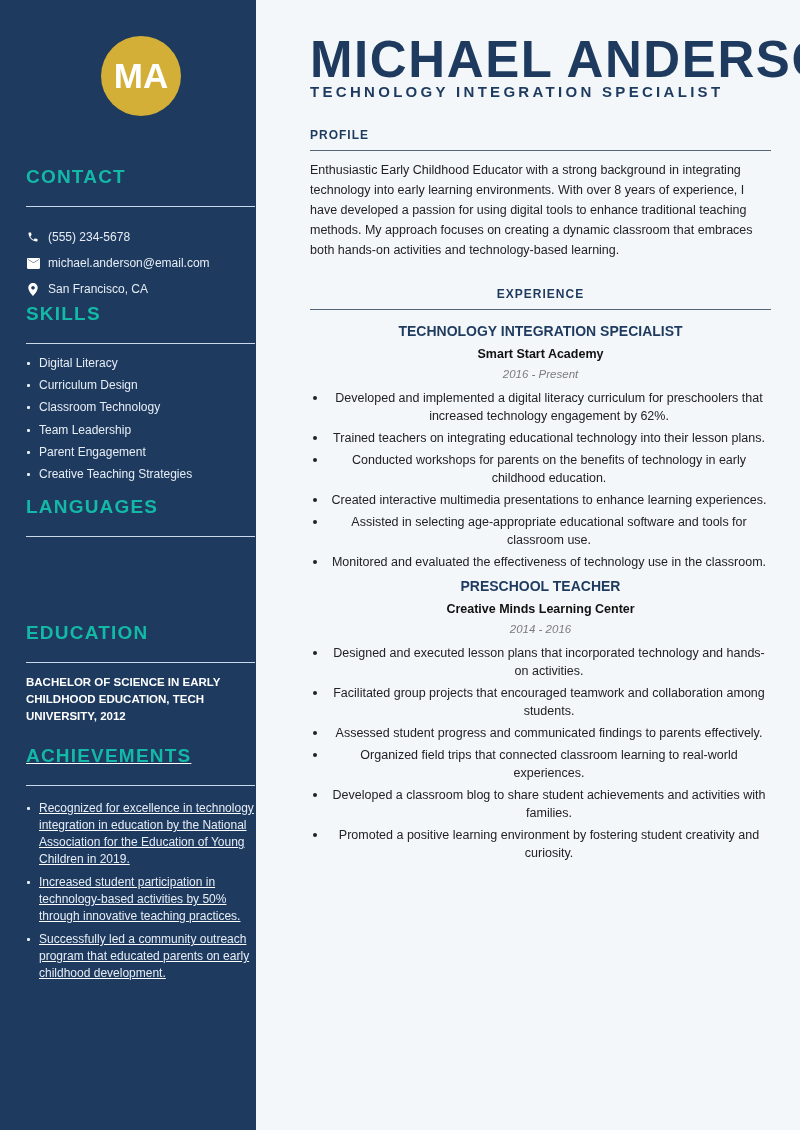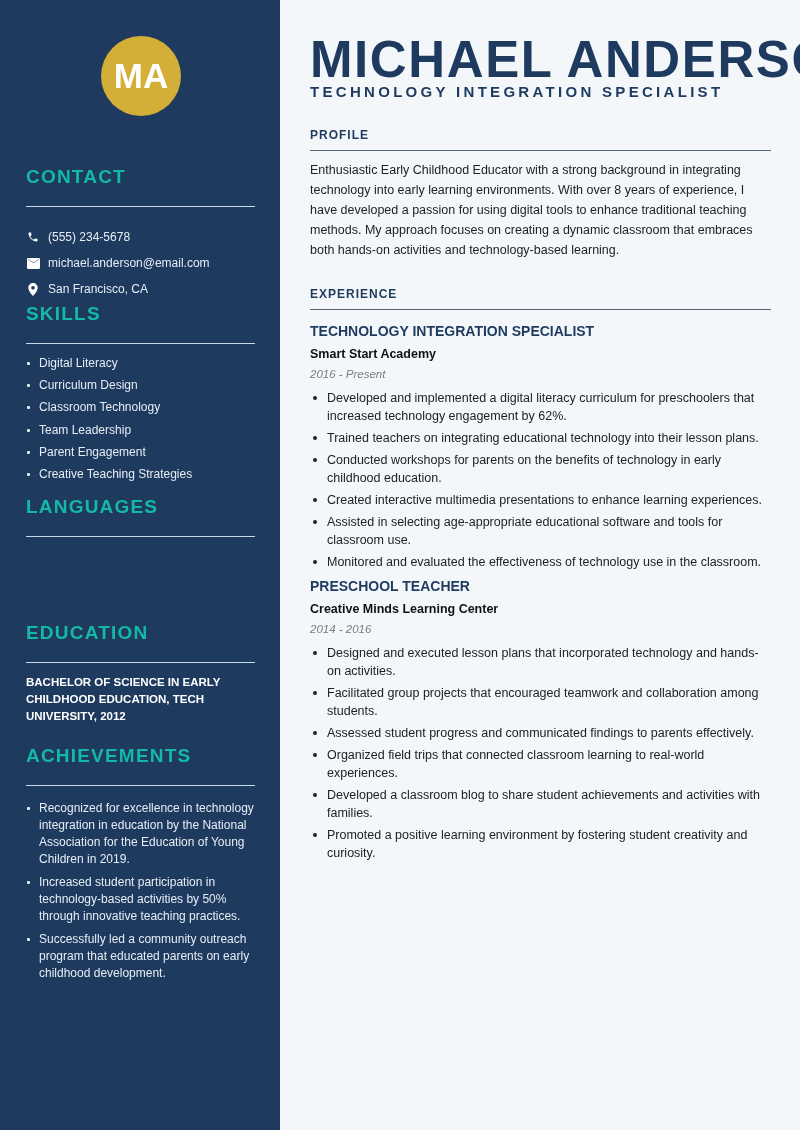--- a/index.html
+++ b/index.html
@@ -5,21 +5,21 @@
   * { box-sizing: border-box; margin: 0; padding: 0; }
   html, body { width: 800px; height: 1130px; }
   body {
     font-family: "Liberation Sans", "DejaVu Sans", sans-serif;
     background: #f3f7f9;
     position: relative;
     overflow: hidden;
   }
   .sidebar {
     position: absolute; left: 0; top: 0;
-    width: 280px; height: 1130px;
+    width: 256px; height: 1130px;
     background: #1e3a5f;
     color: #ffffff;
     padding: 0 26px;
   }
   .avatar {
     position: absolute; left: 101px; top: 36px;
     width: 80px; height: 80px; border-radius: 50%;
     background: #d4af37;
     color: #ffffff;
     font-weight: bold; font-size: 35px;
@@ -152,40 +152,40 @@
 
   <section class="side-section" style="top:496px;">
     <h3 class="side-title">LANGUAGES</h3>
   </section>
 
   <section class="side-section" style="top:622px;">
     <h3 class="side-title">EDUCATION</h3>
     <p class="edu-text">BACHELOR OF SCIENCE IN EARLY CHILDHOOD EDUCATION, TECH UNIVERSITY, 2012</p>
   </section>
 
-  <section class="side-section" style="top:745px;">
+  <section class="side-section" style="top:745px;text-decoration:underline;">
     <h3 class="side-title" style="margin-bottom:14px;">ACHIEVEMENTS</h3>
     <ul class="side-list ach-list">
       <li>Recognized for excellence in technology integration in education by the National Association for the Education of Young Children in 2019.</li>
       <li>Increased student participation in technology-based activities by 50% through innovative teaching practices.</li>
       <li>Successfully led a community outreach program that educated parents on early childhood development.</li>
     </ul>
   </section>
 </aside>
 
 <main class="main">
   <h1 class="name">MICHAEL ANDERSON</h1>
   <h2 class="subtitle">TECHNOLOGY INTEGRATION SPECIALIST</h2>
 
   <section class="main-section" style="top:128px;">
     <h3 class="main-title">PROFILE</h3>
     <p class="profile-text">Enthusiastic Early Childhood Educator with a strong background in integrating technology into early learning environments. With over 8 years of experience, I have developed a passion for using digital tools to enhance traditional teaching methods. My approach focuses on creating a dynamic classroom that embraces both hands-on activities and technology-based learning.</p>
   </section>
 
-  <section class="main-section" style="top:287px;">
+  <section class="main-section" style="top:287px;text-align:center;">
     <h3 class="main-title">EXPERIENCE</h3>
 
     <div style="margin-top:13px;">
       <div class="job-title">TECHNOLOGY INTEGRATION SPECIALIST</div>
       <div class="company">Smart Start Academy</div>
       <div class="dates">2016 - Present</div>
       <ul class="bullets">
         <li>Developed and implemented a digital literacy curriculum for preschoolers that increased technology engagement by 62%.</li>
         <li>Trained teachers on integrating educational technology into their lesson plans.</li>
         <li>Conducted workshops for parents on the benefits of technology in early childhood education.</li>

